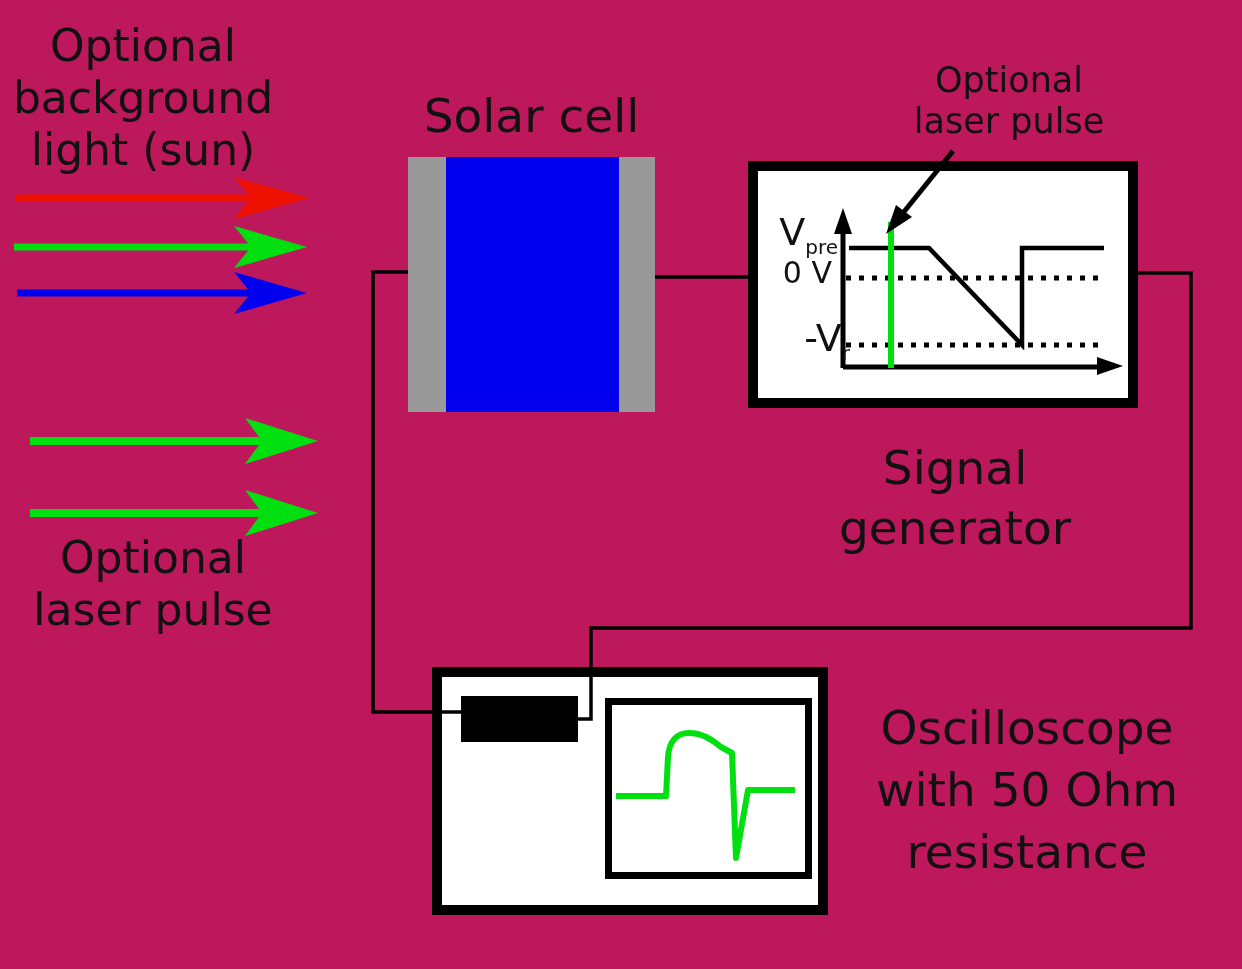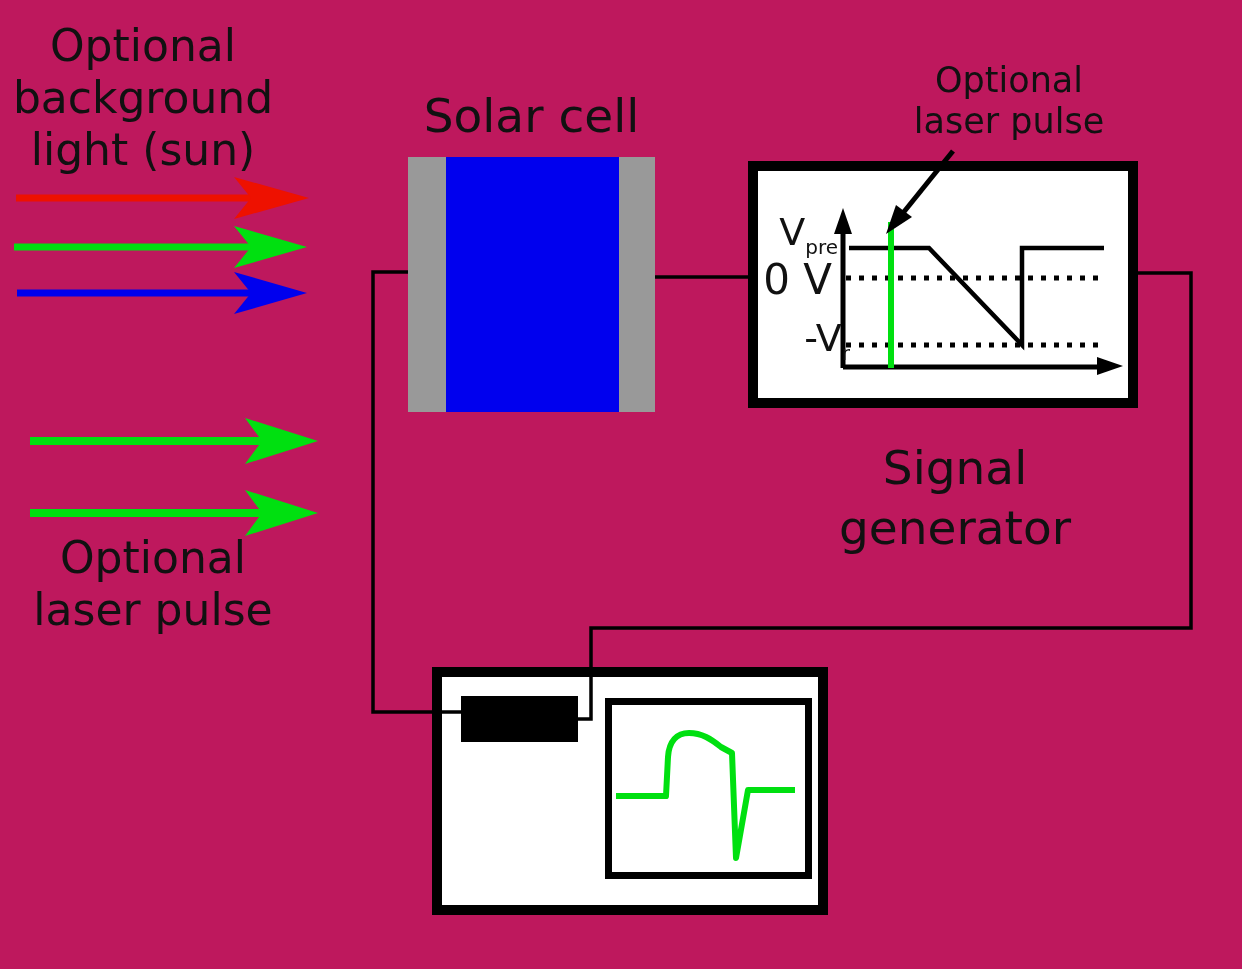--- a/index.html
+++ b/index.html
@@ -27,21 +27,21 @@
   
   .thickbox{position:absolute;border:10px solid #000;background:#fff;box-sizing:border-box;}
   #signal-generator-box{left:748px;top:161px;width:390px;height:247px;}
   #oscilloscope-box{left:432px;top:667px;width:396px;height:248px;}
   #scope-screen{position:absolute;left:605px;top:698px;width:207px;height:181px;border:7px solid #000;background:#fff;box-sizing:border-box;}
   #scope-connector{position:absolute;left:461px;top:696px;width:117px;height:46px;background:#000;}
 
   
   .axis-lbl{position:absolute;text-align:right;color:#111;}
   #v-pre-label{right:404px;top:210px;font-size:38px;}
-  #v-zero-label{right:410px;top:255px;font-size:42px;}
+  #v-zero-label{right:410px;top:255px;font-size:30px;}
   #v-r-label{right:392px;top:316px;font-size:38px;}
   .axis-lbl sub{font-size:20px;margin-top:12px;}
 
   #overlay{position:absolute;left:0;top:0;width:1242px;height:969px;pointer-events:none;}
 </style>
 </head>
 <body>
 
 <div id="canvas">
 
@@ -103,20 +103,23 @@
   </svg>
 
   <div id="bg-light-label" class="lbl lbl-big">Optional
 background
 light (sun)</div>
   <div id="laser-left-label" class="lbl lbl-big">Optional
 laser pulse</div>
   <div id="solar-cell-title" class="lbl lbl-title">Solar cell</div>
   <div id="signal-generator-label" class="lbl lbl-title">Signal
 generator</div>
+  <div id="oscilloscope-label" class="lbl lbl-osc">Oscilloscope
+with 50 Ohm
+resistance</div>
   <div id="annot-laser-label" class="lbl lbl-annot">Optional
 laser pulse</div>
 
   <div id="v-pre-label" class="axis-lbl"><span>V</span><sub>pre</sub></div>
   <div id="v-zero-label" class="axis-lbl"><span>0 V</span></div>
   <div id="v-r-label" class="axis-lbl"><span>-V</span><sub>r</sub></div>
 
 </div>
 
 </body></html>

